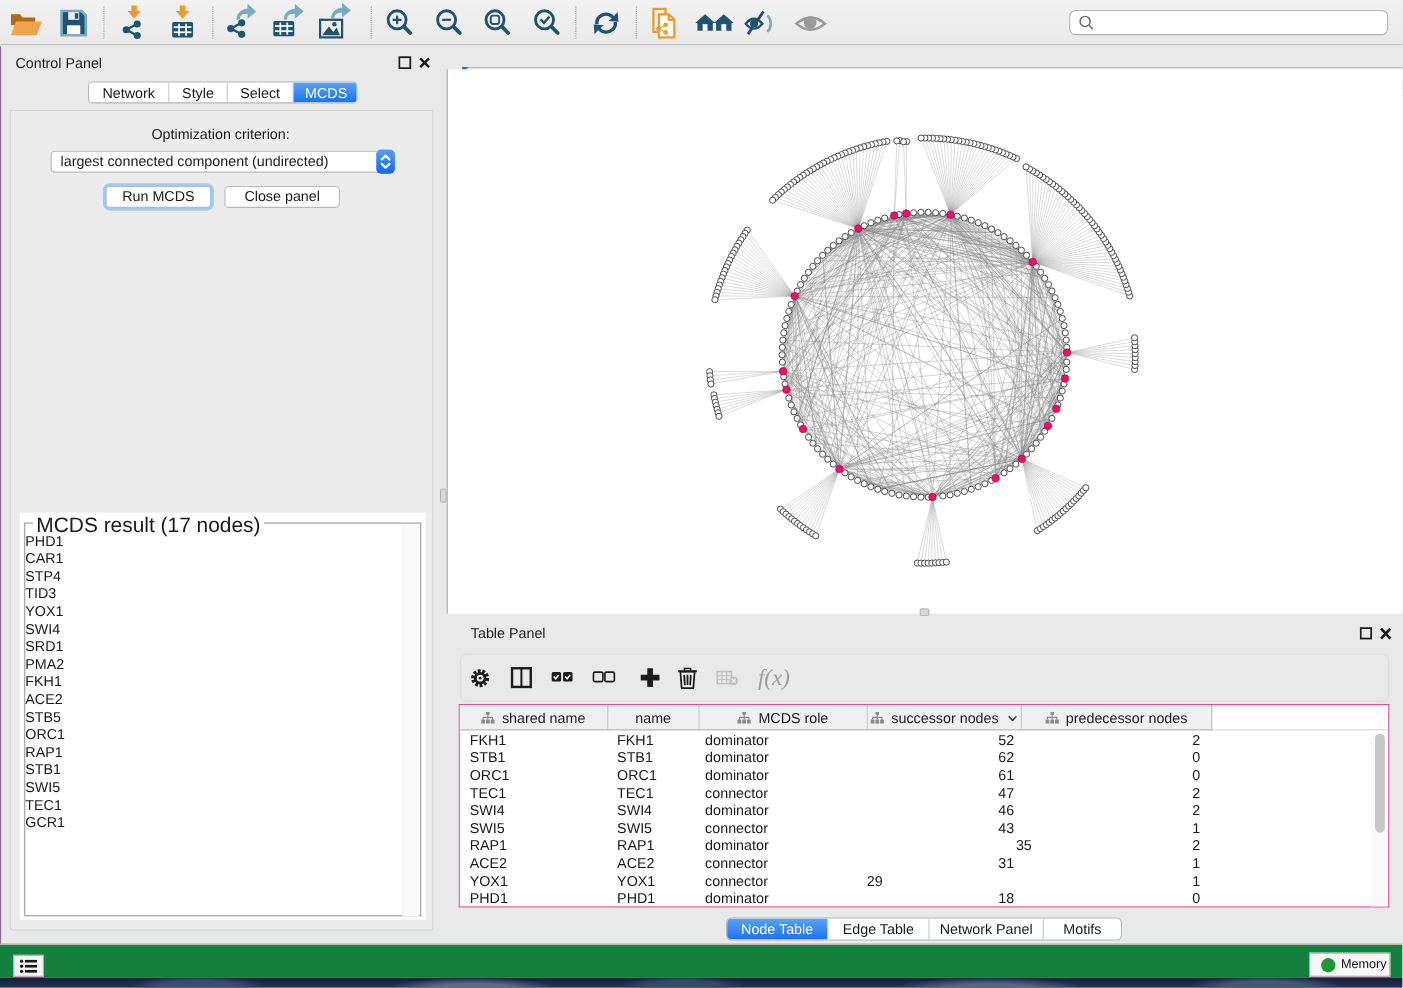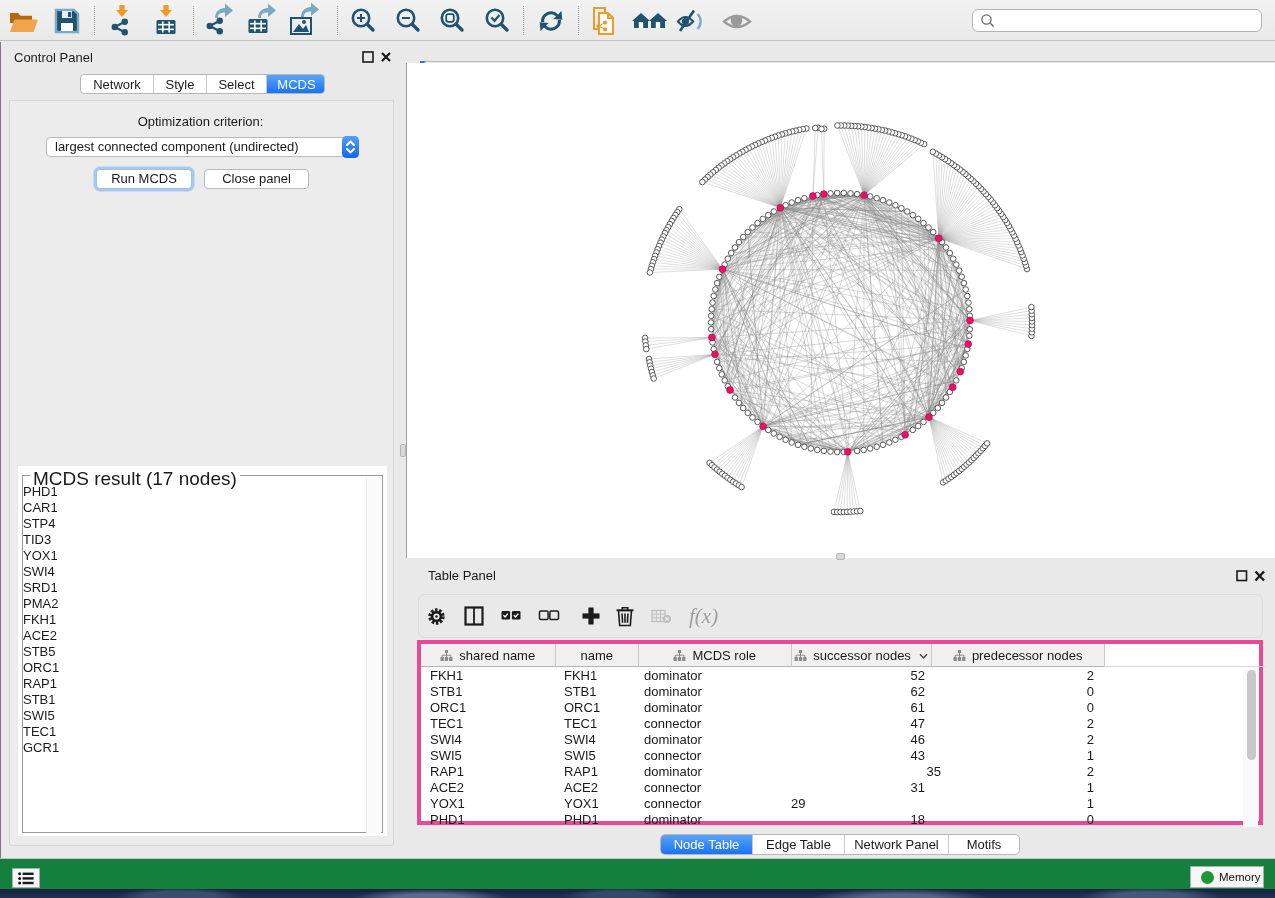--- a/index.html
+++ b/index.html
@@ -33,21 +33,21 @@
 #netpanel { left:406px; top:42px; width:869px; height:516px; }
 #net-title { position:absolute; left:0; top:19px; width:100%; height:20px; background:linear-gradient(#ececec,#dcdcdc); border:1px solid #b9b9b9; border-bottom:1px solid #a8a8a8;margin-left:14px; }
 #net-title span { position:absolute; left:0; right:0; top:2px; text-align:center; font-size:13px; color:#2a2a2a; }
 .tl { position:absolute; top:4px; width:12px; height:12px; border-radius:50%; }
 #net-canvas { position:absolute; left:0; top:21px; width:869px; height:495px; background:#fff; border-left:1px solid #a0a0a0; }
 
 
 #tablepanel { left:406px; top:558px; width:869px; height:300px; background:#e9e9e9; }
 #tp-title { position:absolute; left:22px; top:10px; font-size:13px; }
 #tp-toolbar { position:absolute; left:12px; top:36px; width:845px; height:44px; background:#e9e9e9; border:1px solid #dddddd; border-radius:6px; }
-#tbl { position:absolute; left:11px; top:82px; width:846px; height:185px; background:#fff; border:4px solid #ec4899;padding-left:16px; }
+#tbl { position:absolute; left:11px; top:82px; width:846px; height:185px; background:#fff; border:1px solid #ec4899;padding-left:16px; }
 #tbl-head { position:absolute; left:0; top:0; width:844px; height:23px; font-size:13px; }
 #tbl-headbg { position:absolute; left:0; top:0; width:684px; height:23px; background:#f0f0f0; border-bottom:1px solid #b4b4b4; border-right:1px solid #c8c8c8; }
 #tbl-headbg2 { position:absolute; left:684px; top:0; width:160px; height:23px; border-bottom:1px solid #d8d8d8; }
 .th { position:absolute; top:0; height:23px; border-right:1px solid #c8c8c8; display:flex; align-items:center; justify-content:center; }
 .trow { position:absolute; left:0; width:844px; height:16px; font-size:13px; }
 .td { position:absolute; top:0; height:16px; line-height:16px; }
 #tbl-scroll { position:absolute; right:1px; top:24px; width:15px; height:159px; background:#fafafa; }
 #tbl-thumb { position:absolute; left:4px; top:2px; width:9px; height:90px; background:#c8c8c8; border-radius:6px; }
 #tp-tabs { position:absolute; left:254px; top:276px; height:21px; display:flex; border:1px solid #b7b7b7; border-radius:5px; background:#fff; overflow:hidden; }
 .tptab { display:flex; align-items:center; justify-content:center; font-size:13px; border-right:1px solid #c9c9c9; }

